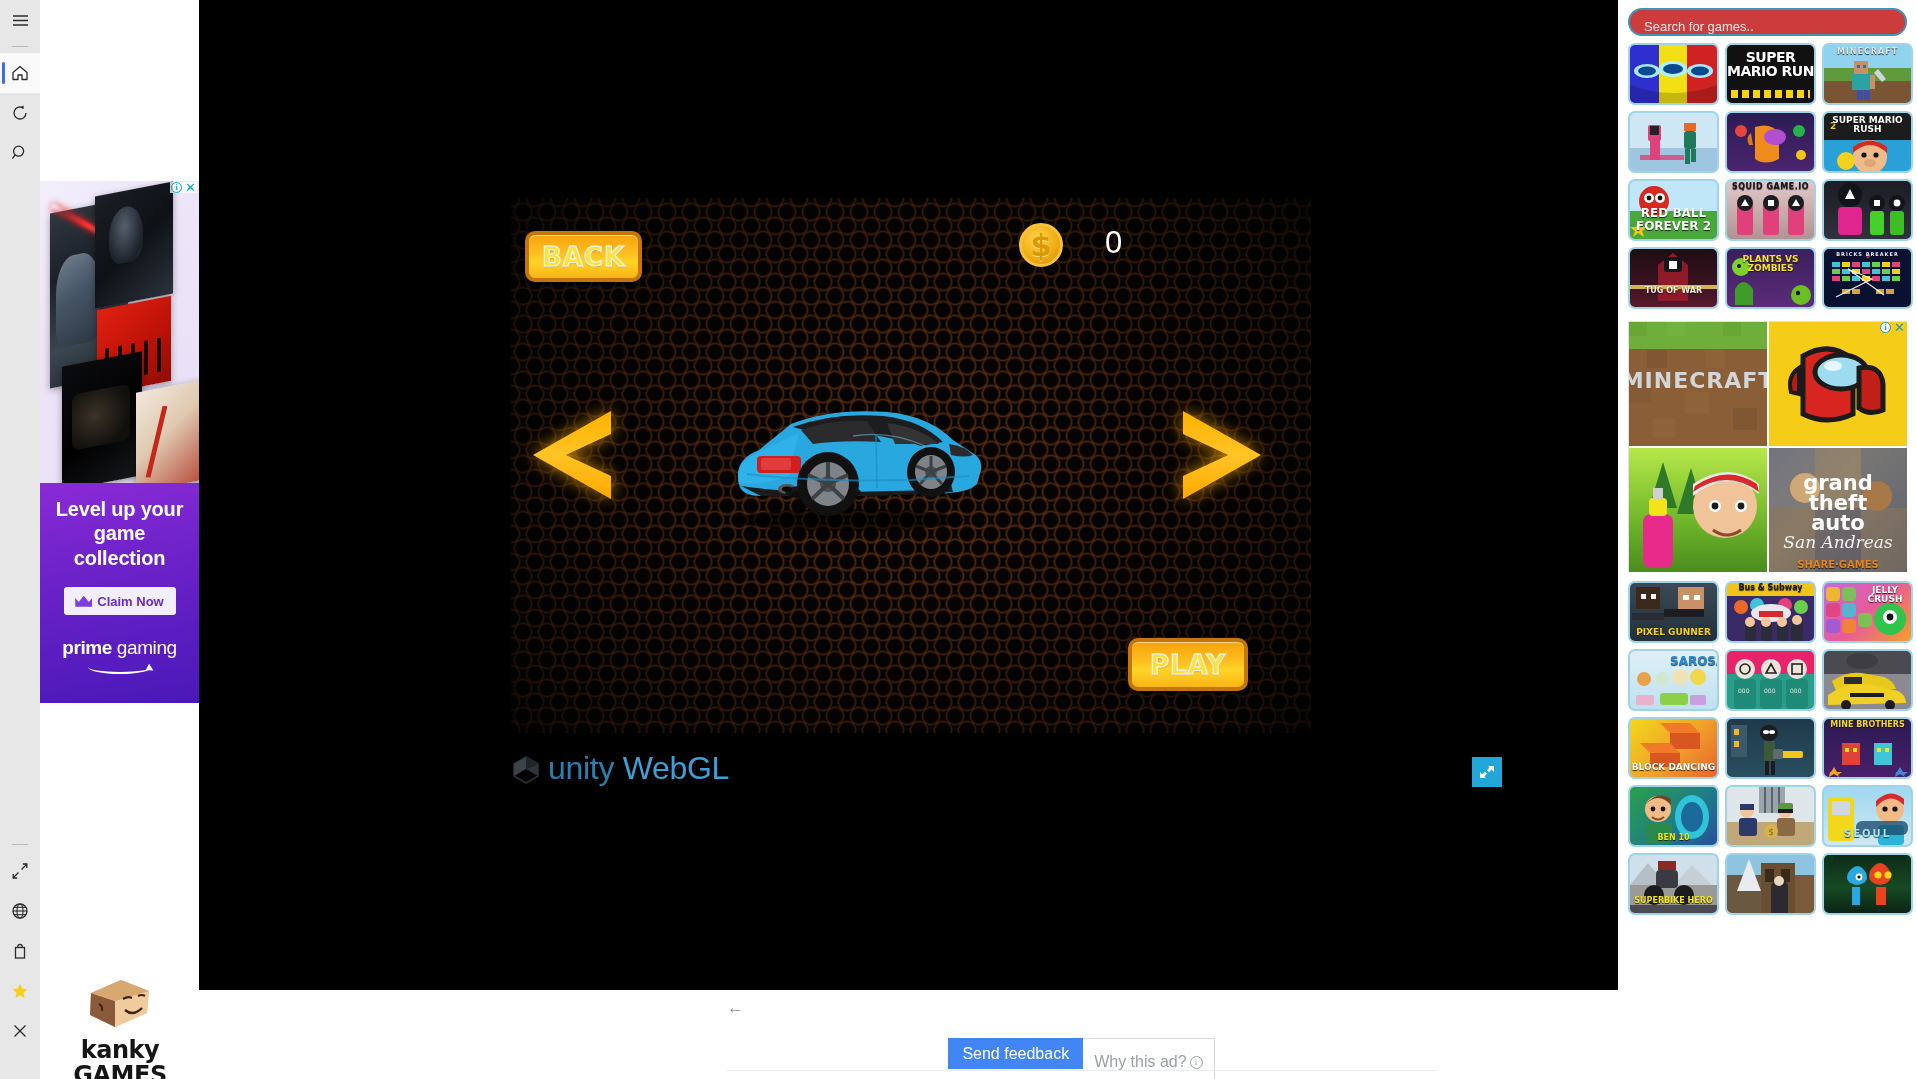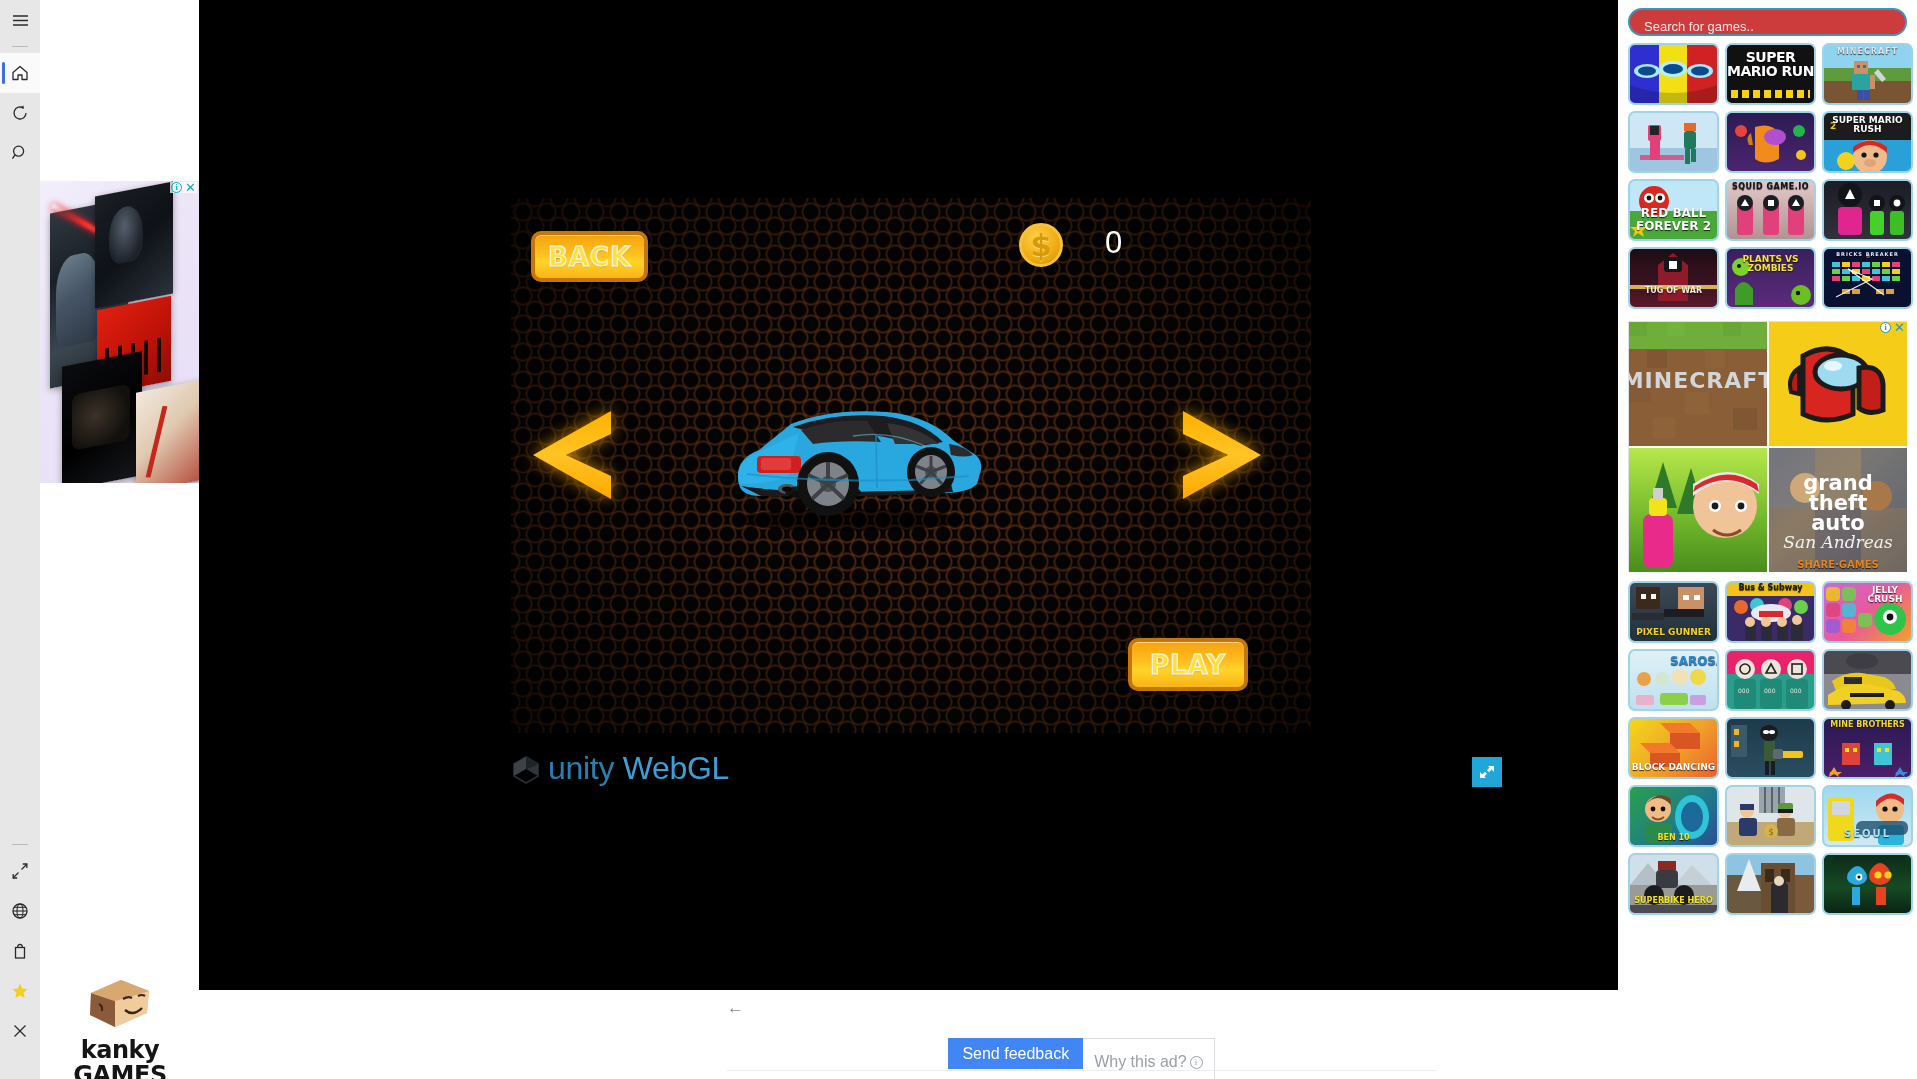--- a/index.html
+++ b/index.html
@@ -105,21 +105,21 @@
   
   .gbtn { position:absolute; border-radius:10px; display:flex; align-items:center;
           justify-content:center;
           background:linear-gradient(180deg,#f5a30c 0%,#ffc021 45%,#ffd427 62%,#f9b417 100%);
           border:4px solid #c5760a;
           box-shadow:inset 0 1px 0 rgba(255,255,255,.55), 0 2px 5px rgba(0,0,0,.6); }
   .gbtn span { font-family:"DejaVu Sans", sans-serif; font-weight:bold;
           font-size:26px; letter-spacing:1px;
           color:#ffe033; -webkit-text-stroke:1.4px #f2f2e6;
           text-shadow:0 1px 1px rgba(120,70,0,.6); }
-  .btn-back { left:20px; top:33px; width:117px; height:51px; }
+  .btn-back { left:14px; top:33px; width:117px; height:51px; }
   .btn-play { left:617px; top:440px; width:120px; height:53px; }
 
   .arrow { position:absolute; width:0; height:0; filter:drop-shadow(0 0 9px rgba(255,170,0,.75)); }
   .arrow-l { left:22px; top:213px; }
   .arrow-r { left:672px; top:213px; }
   .chev { width:78px; height:88px; background:#ffb300;
           background:linear-gradient(180deg,#ffb100 0%,#ffc425 50%,#ffa800 100%); }
   .chev-l { clip-path:polygon(100% 0,100% 26%,42% 50%,100% 74%,100% 100%,0 50%); }
   .chev-r { clip-path:polygon(0 0,0 26%,58% 50%,0 74%,0 100%,100% 50%); }
 
@@ -272,20 +272,31 @@
     <div class="leftad">
       <div class="leftad-top">
         <div class="poster p1"></div>
         <div class="poster p2"></div>
         <div class="poster p3"></div>
         <div class="poster p4"></div>
         <div class="poster p5"></div>
         <div class="adchoice">
           <div class="i">i</div>
           <div class="x">✕</div>
+        </div>
+      </div>
+      <div class="leftad-body">
+        <div class="leftad-h">Level up your game collection</div>
+        <div class="claim">
+          <div class="crown"></div>
+          <div class="claim-label">Claim Now</div>
+        </div>
+        <div class="prime-wrap">
+          <div class="prime-txt"><b>prime</b><span> gaming</span></div>
+          <div class="smile"></div>
         </div>
       </div>
     </div>
 
     <div style="position:absolute;left:14px;top:977px;width:132px;text-align:center;">
       <svg width="70" height="58" viewBox="0 0 70 58" style="display:block;margin:0 auto">
         <polygon points="6,16 36,3 64,14 62,36 30,50 5,38" fill="#e8bb8a"></polygon>
         <polygon points="6,16 30,24 30,50 5,38" fill="#8a5a3b"></polygon>
         <polygon points="30,24 64,14 62,36 30,50" fill="#f0cb9e"></polygon>
         <polygon points="6,16 36,3 64,14 30,24" fill="#d8a871"></polygon>

